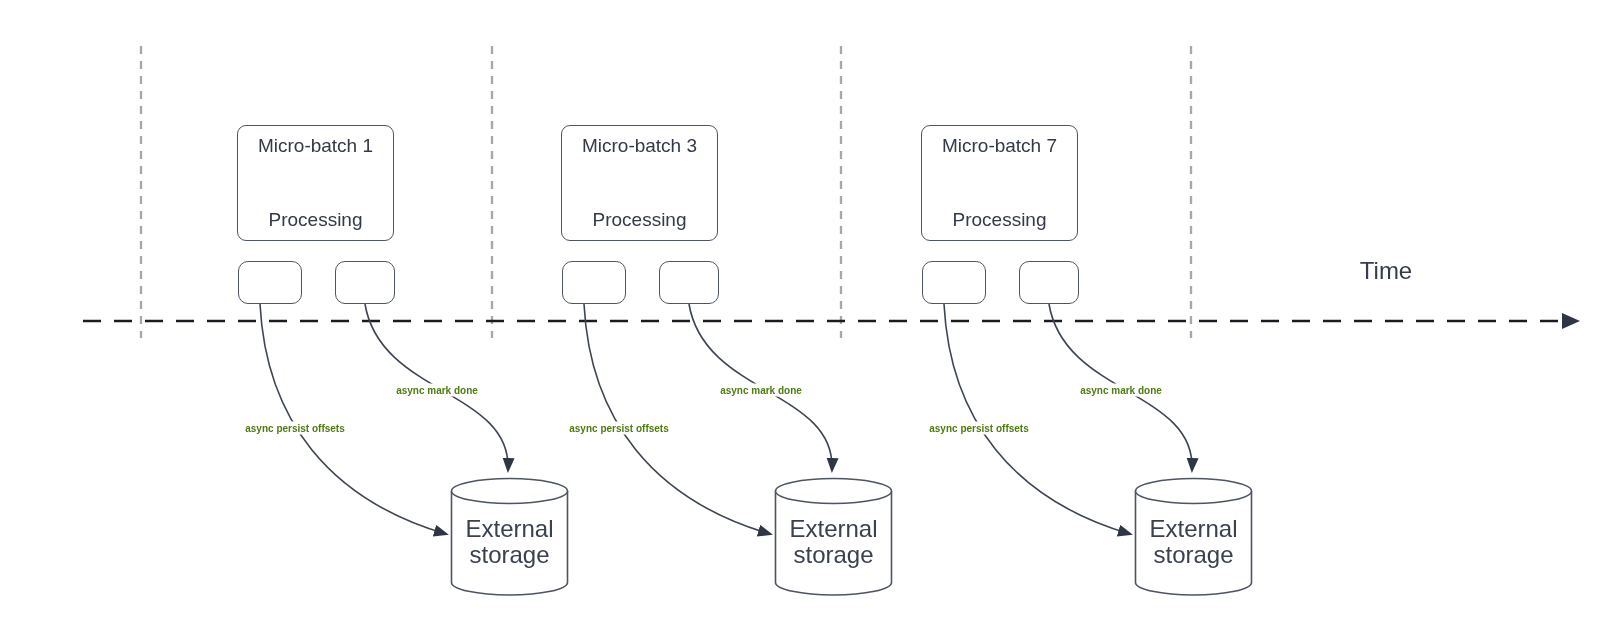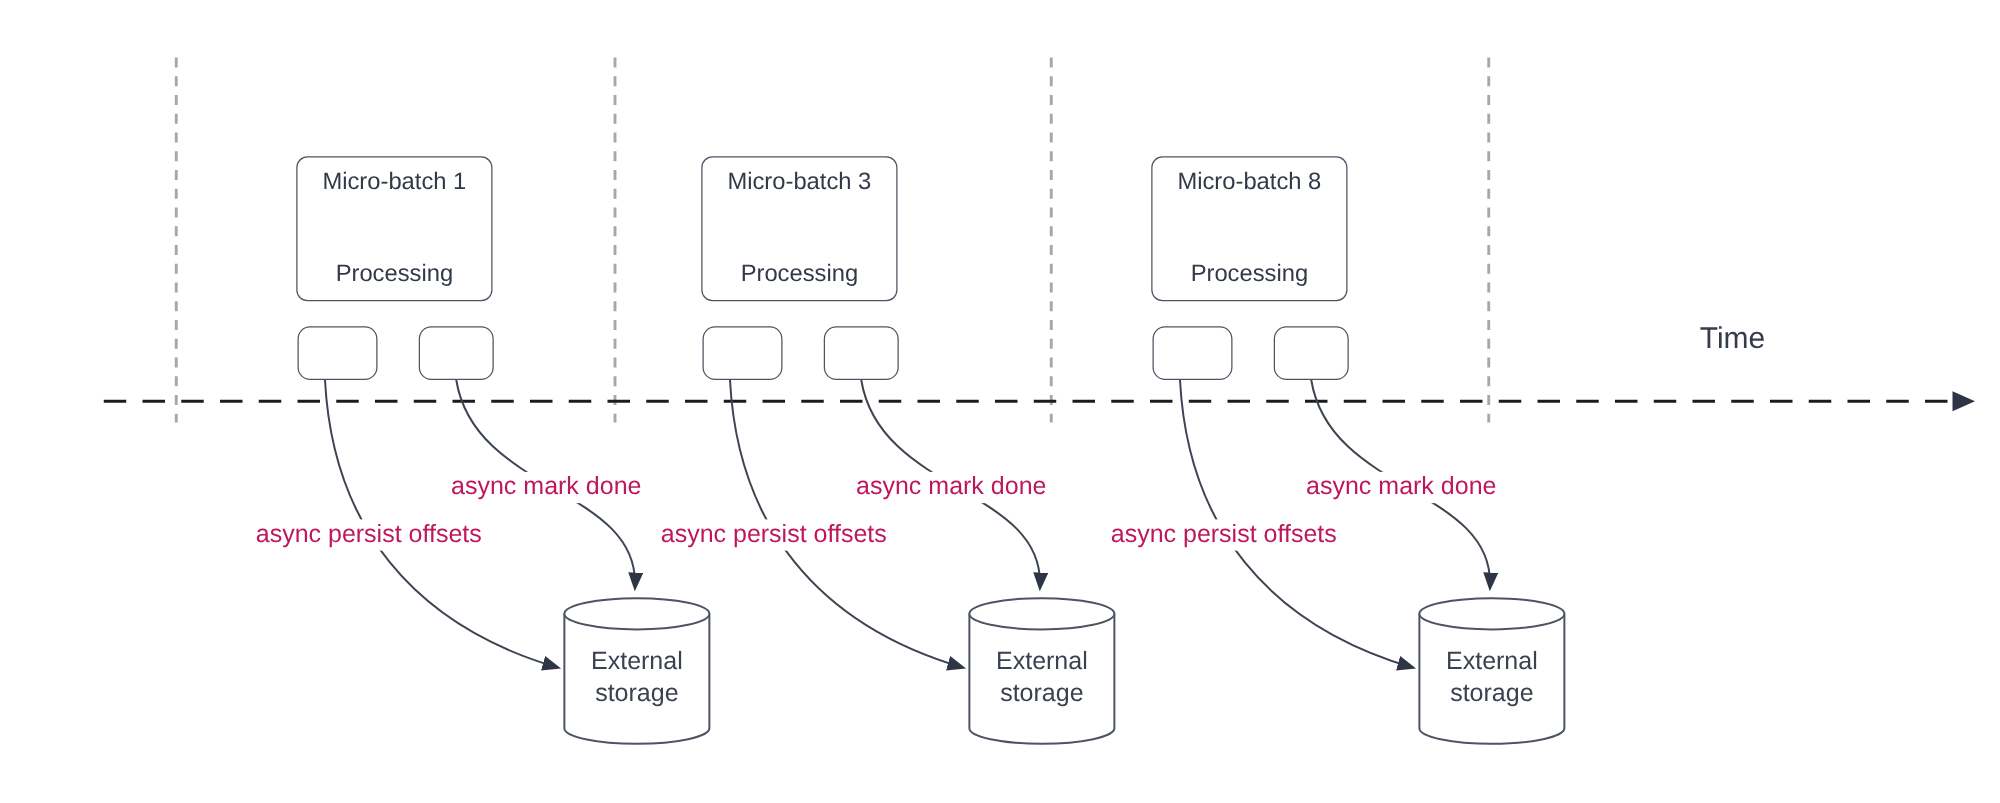--- a/index.html
+++ b/index.html
@@ -24,26 +24,26 @@
   }
   .small-box.b{width:60px;}
   .cyl{
     width:119px;height:120px;top:477px;
     background:transparent;border:none;
   }
   .cyl svg{position:absolute;left:0;top:0;}
   .cyl .cyl-text{
     position:absolute;left:0;top:13px;width:119px;height:104px;
     display:flex;flex-direction:column;align-items:center;justify-content:center;
-    font-size:20px;line-height:26px;color:#3a414f;text-align:center;z-index:2;
+    font-size:24px;line-height:26px;color:#3a414f;text-align:center;z-index:2;
   }
   .flow-label{
     position:absolute;z-index:3;transform:translate(-50%,-50%);
     background:#ffffff;padding:1px 3px;white-space:nowrap;
-    font-size:20px;font-weight:normal;color:#be185d;
+    font-size:10px;font-weight:bold;color:#4d7c0f;
   }
   .time-label{
     position:absolute;z-index:2;transform:translate(-50%,-50%);
     font-size:24px;color:#363d4a;white-space:nowrap;
   }
 </style>
 </head>
 <body>
 
 <div class="canvas">
@@ -111,21 +111,21 @@
       <path d="M1.5,14 L1.5,105.5 A58,12.5 0 0 0 117.5,105.5 L117.5,14" fill="#ffffff" stroke="#4d5462" stroke-width="1.6"></path>
       <ellipse cx="59.5" cy="14" rx="58" ry="12.5" fill="#ffffff" stroke="#4d5462" stroke-width="1.6"></ellipse>
     </svg>
     <div class="cyl-text">
       <span>External</span>
       <span>storage</span>
     </div>
   </div>
 
   <div class="node mb-box" style="left:921px;">
-    <span>Micro-batch 8</span>
+    <span>Micro-batch 7</span>
     <span>Processing</span>
   </div>
   <div class="node small-box a" style="left:922px;"></div>
   <div class="node small-box b" style="left:1019px;"></div>
   <div class="flow-label" style="left:979px;top:428px;">async persist offsets</div>
   <div class="flow-label" style="left:1121px;top:390px;">async mark done</div>
   <div class="node cyl" style="left:1134px;">
     <svg width="119" height="120" viewBox="0 0 119 120">
       <path d="M1.5,14 L1.5,105.5 A58,12.5 0 0 0 117.5,105.5 L117.5,14" fill="#ffffff" stroke="#4d5462" stroke-width="1.6"></path>
       <ellipse cx="59.5" cy="14" rx="58" ry="12.5" fill="#ffffff" stroke="#4d5462" stroke-width="1.6"></ellipse>

